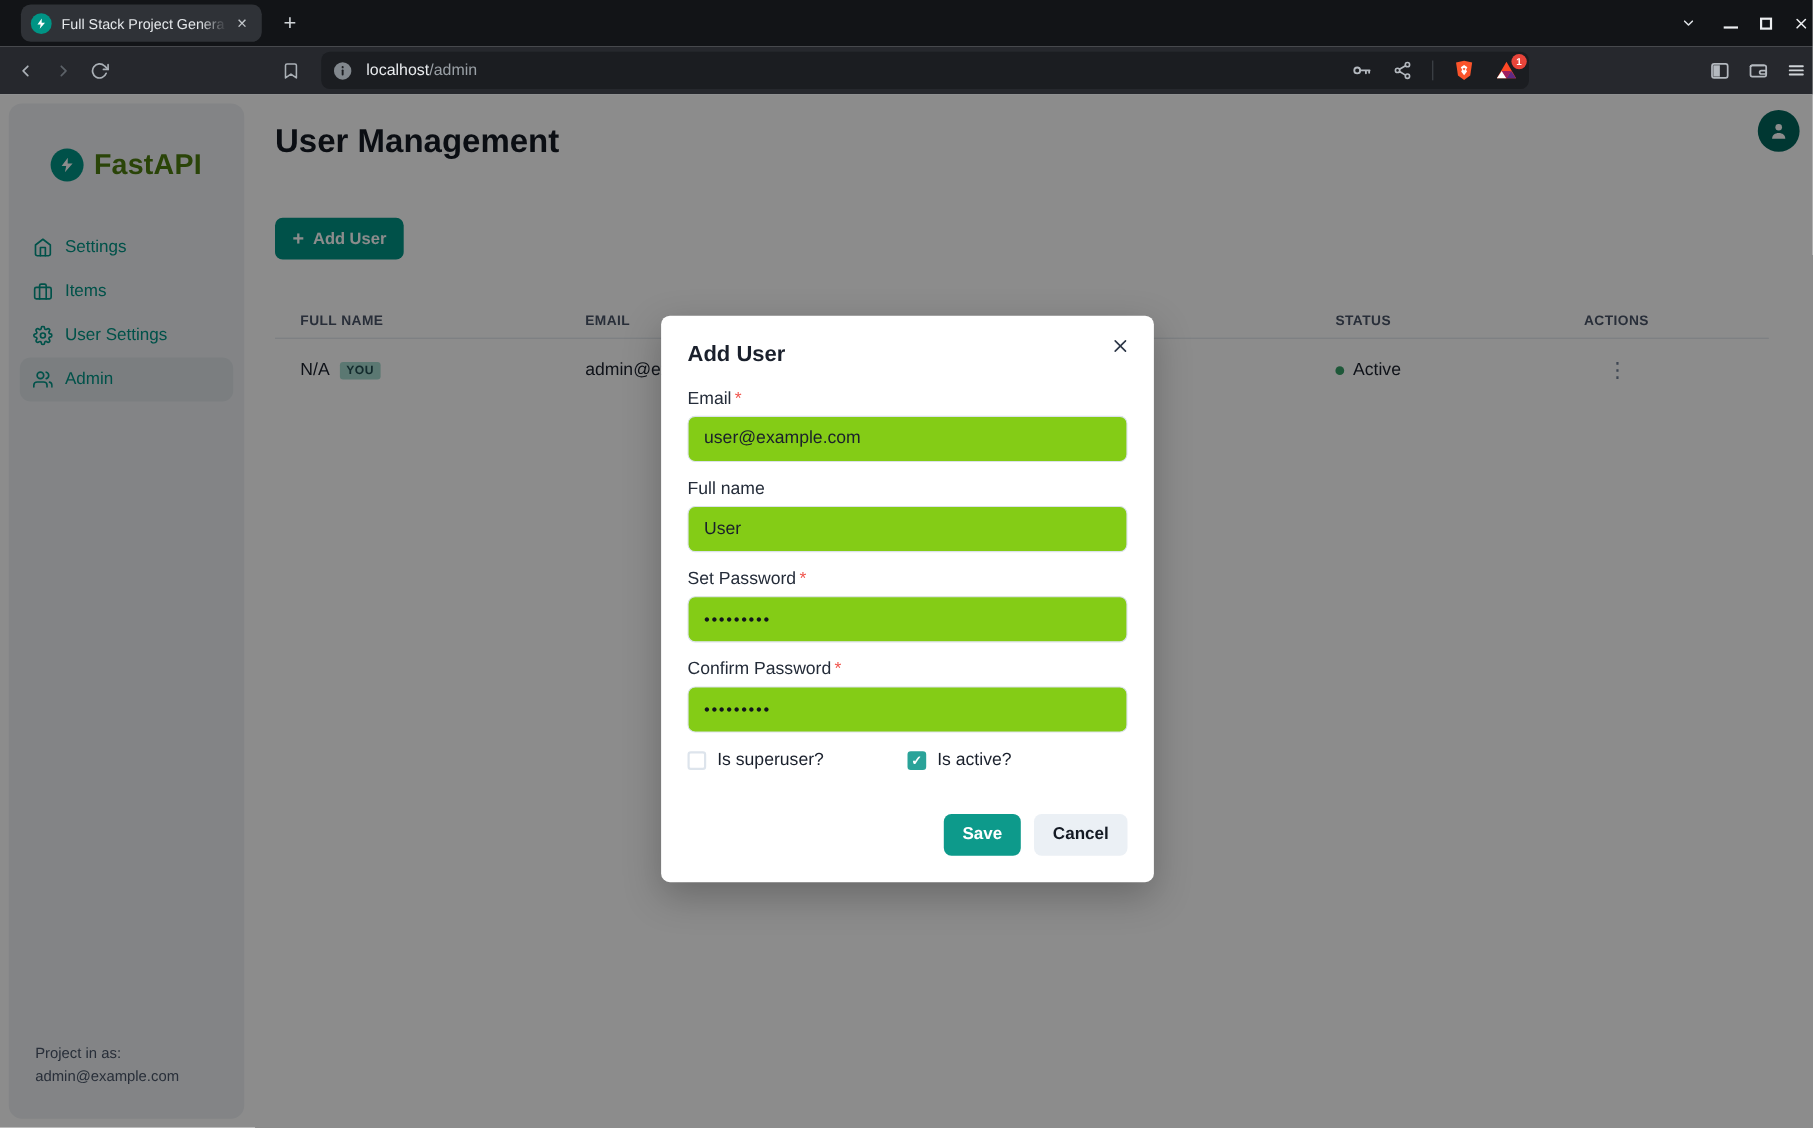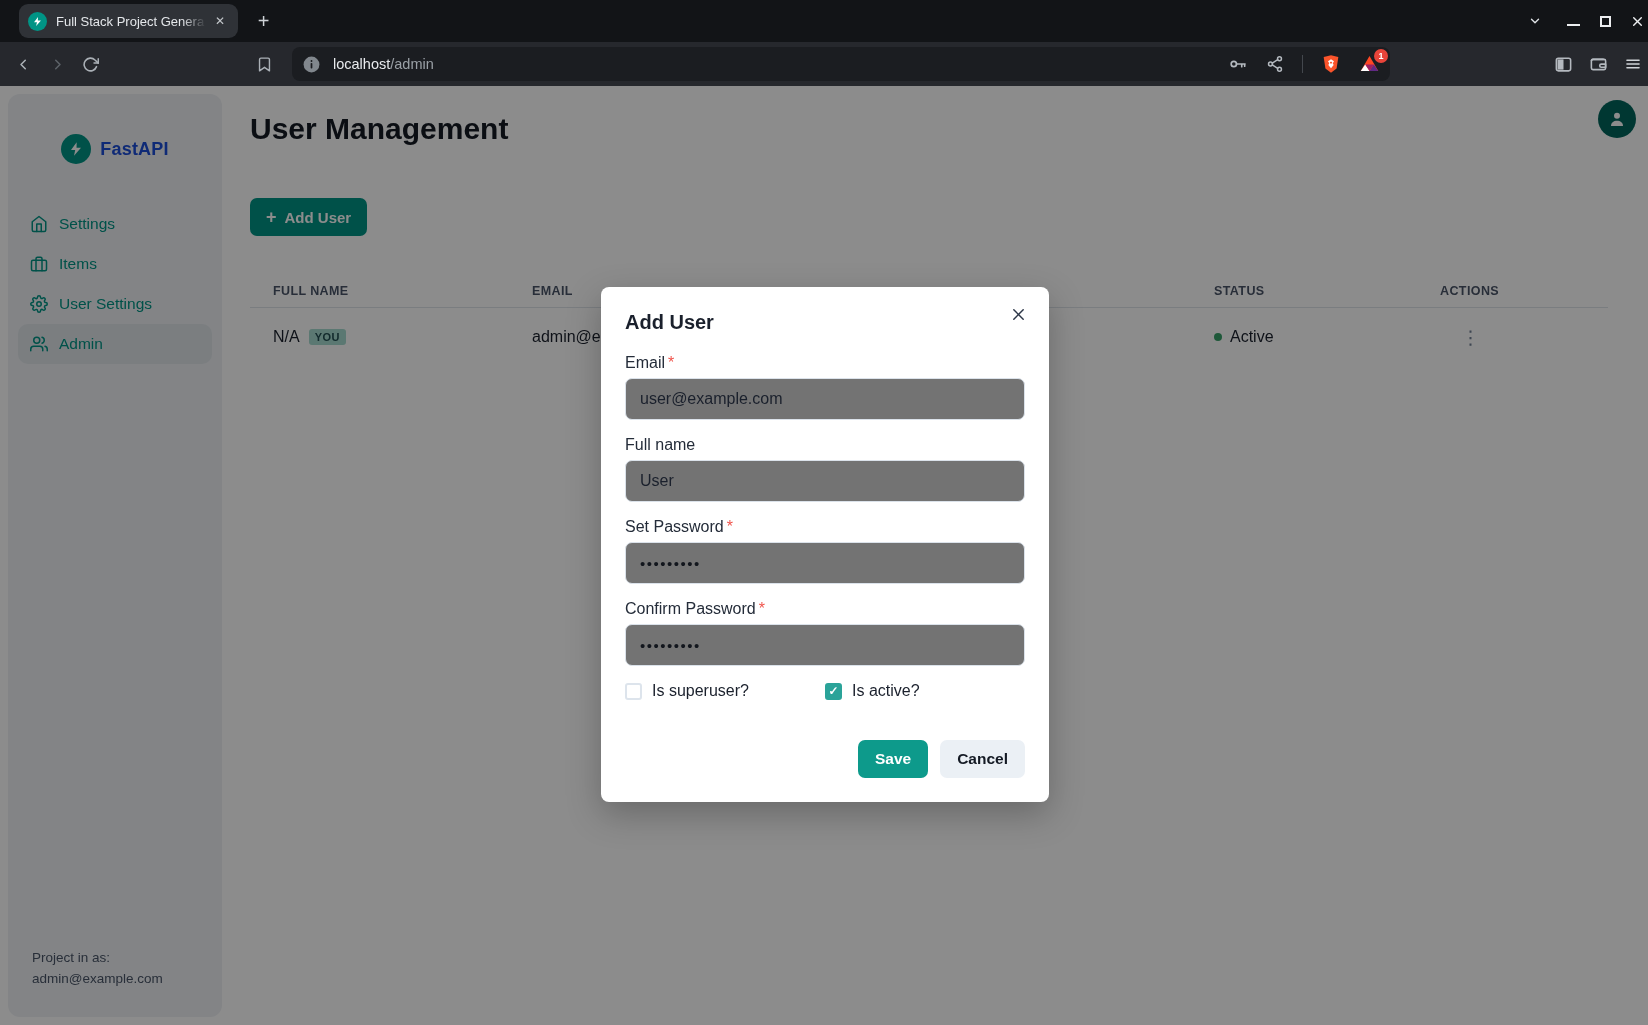--- a/index.html
+++ b/index.html
@@ -39,21 +39,21 @@
                    background:#e8443a; color:#fff; font-size:9px; font-weight:bold; display:flex;
                    align-items:center; justify-content:center; padding:0 3px; }
 
   
   .page { position:absolute; top:86px; left:0; width:1648px; height:939px; background:#fff; }
 
   .sidebar { position:absolute; left:8px; top:8px; width:214px; height:923px; background:#eef1f4; border-radius:12px; }
   .logo { display:flex; align-items:center; justify-content:center; gap:9px; padding-top:40px; }
   .logo-mark { width:30px; height:30px; border-radius:50%; background:#009485; display:flex;
                align-items:center; justify-content:center; }
-  .logo-text { color:#1d4ed8; font-size:18px; font-weight:600; letter-spacing:.2px; }
+  .logo-text { color:#4d7c0f; font-size:26px; font-weight:600; letter-spacing:.2px; }
   .nav-list { margin-top:40px; padding:0 10px; display:flex; flex-direction:column; gap:0; }
   .nav-item { display:flex; align-items:center; gap:11px; height:40px; padding:0 12px; border-radius:10px;
               color:#009485; font-size:15.5px; font-weight:500; }
   .nav-item.active { background:#e0e5ea; }
   .nav-item svg { flex:0 0 auto; }
   .sidebar-footer { position:absolute; left:24px; bottom:28px; color:#4a5568; font-size:13.5px; line-height:21px; }
 
   .main-title { position:absolute; left:250px; top:26px; font-size:30px; font-weight:bold; color:#141a24; }
   .add-user-btn { position:absolute; left:250px; top:112px; height:38px; padding:0 16px; background:#009485;
                   border:none; border-radius:7px; color:#fff; font-size:15px; font-weight:bold;
@@ -78,21 +78,21 @@
   
   .modal { position:absolute; left:601px; top:287px; width:448px; background:#fff; border-radius:8px;
            box-shadow:0 12px 34px rgba(0,0,0,.25); padding:24px 24px 24px 24px; }
   .modal-title { font-size:20px; font-weight:bold; color:#1a202c; margin-bottom:20px; }
   .modal-close { position:absolute; top:12px; right:16px; width:30px; height:30px; border-radius:6px;
                  display:flex; align-items:center; justify-content:center; color:#2d3748; }
   .field { margin-bottom:16px; }
   .field-label { font-size:16px; color:#242c39; margin-bottom:6px; }
   .req { color:#f0544c; margin-left:3px; }
   .field input { width:100%; height:42px; border:1px solid #dbe2ea; border-radius:7px; padding:0 14px;
-                 font-size:16px; color:#1a202c; font-family:inherit; outline:none; background:#737373; }
+                 font-size:16px; color:#1a202c; font-family:inherit; outline:none; background:#84cc16; }
   .field input.pw { font-size:15px; letter-spacing:1.5px; color:#12161d; }
   .checks { display:grid; grid-template-columns:1fr 1fr; margin:14px 0 0 0; }
   .check-item { display:flex; align-items:center; gap:10px; font-size:16px; color:#1a202c; }
   .checkbox { width:17px; height:17px; border-radius:3px; border:2px solid #dde4ec; background:#fff;
               display:flex; align-items:center; justify-content:center; flex:0 0 auto; }
   .checkbox.checked { background:#2aa399; border-color:#2aa399; color:#fff; font-size:12px; font-weight:bold; }
   .modal-actions { display:flex; justify-content:flex-end; gap:12px; margin-top:40px; }
   .btn { height:38px; border:none; border-radius:7px; font-size:15.5px; font-weight:bold; padding:0 17px; font-family:inherit; }
   .btn-save { background:#0d9a8b; color:#fff; }
   .btn-cancel { background:#ebf0f5; color:#141a24; }

